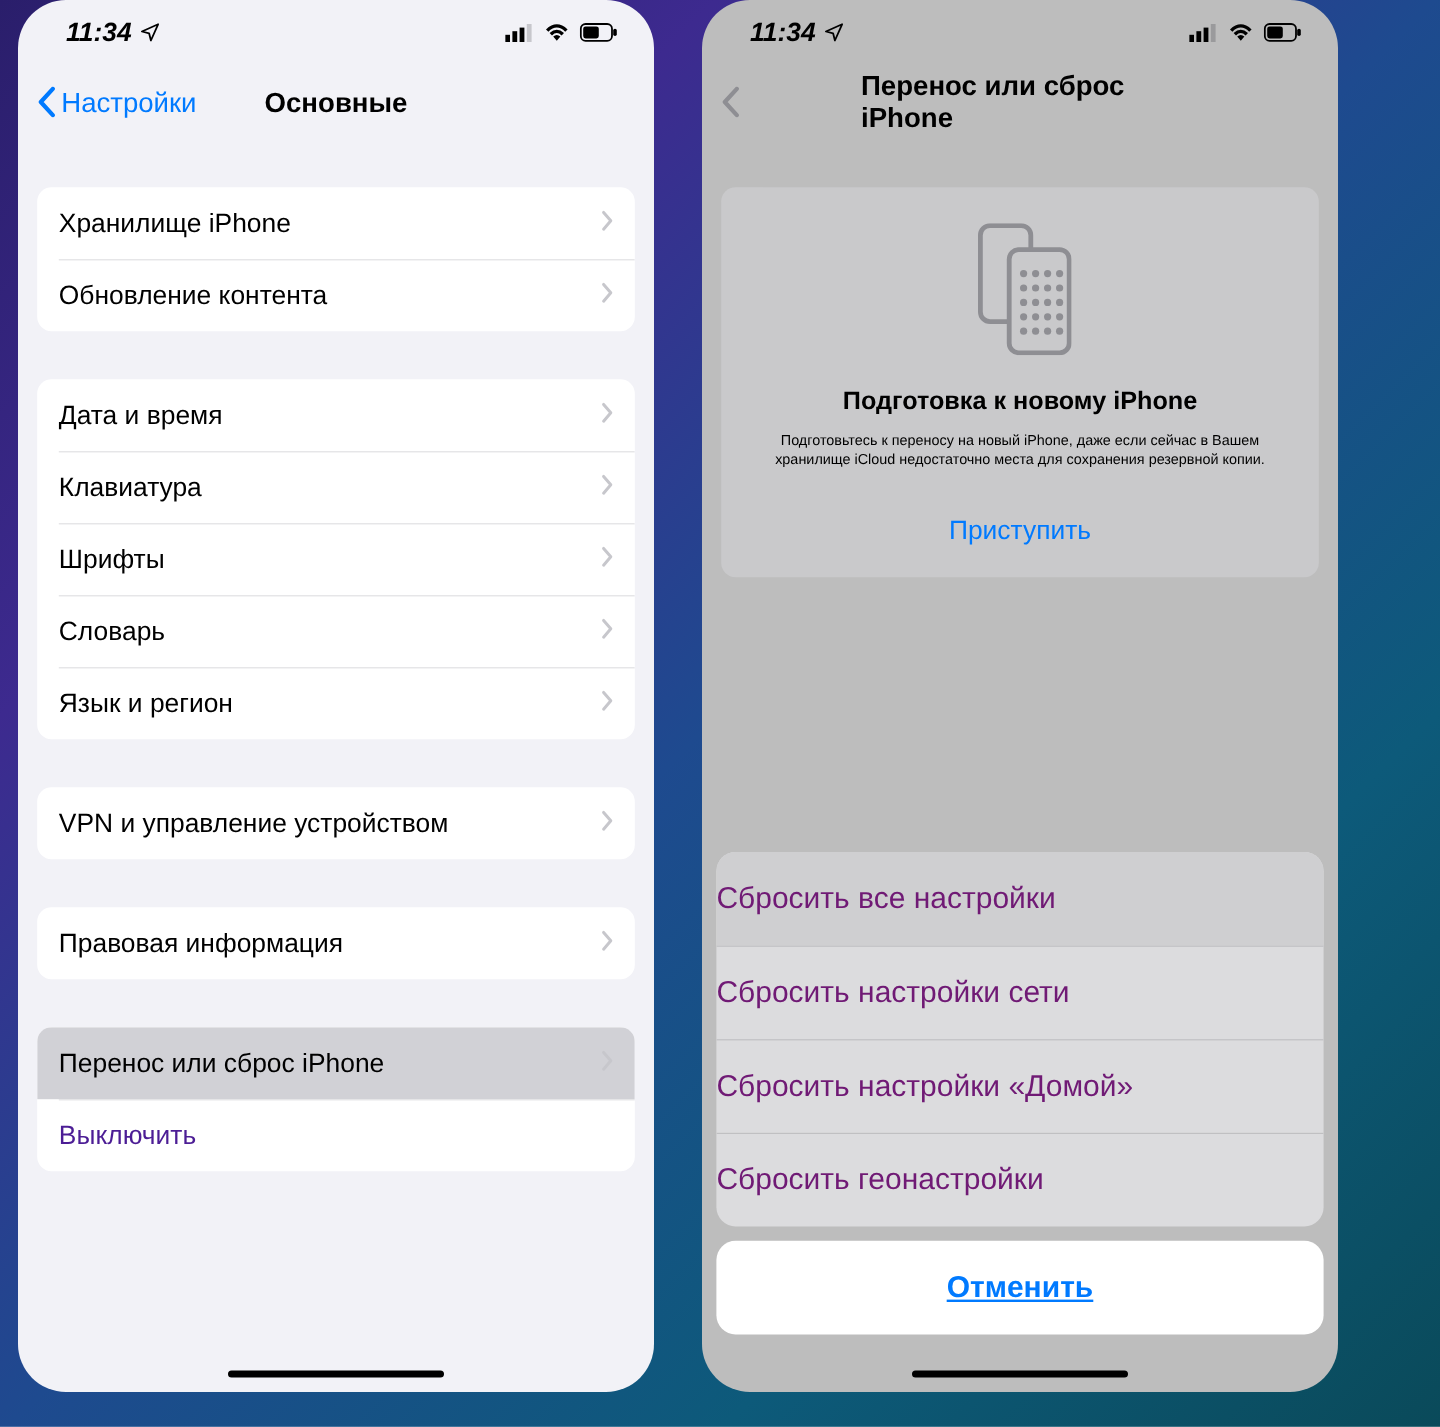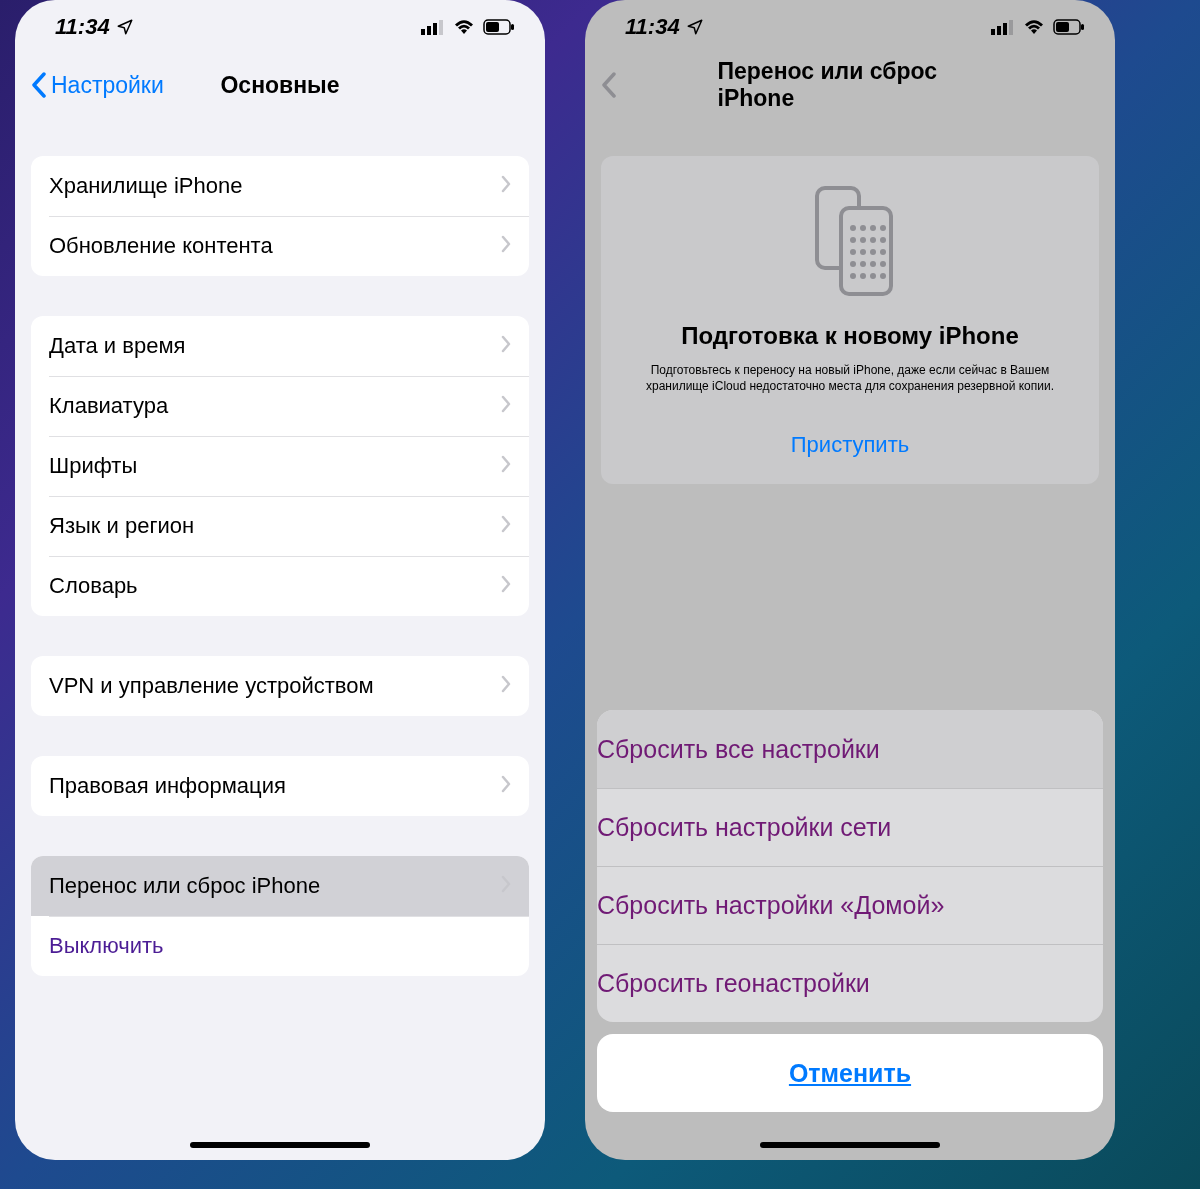--- a/index.html
+++ b/index.html
@@ -101,21 +101,21 @@
 
   
   .prepare-card {
     background: #c9c9cb;
     margin: 40px 16px 40px 16px;
     border-radius: 12px;
     padding: 30px 24px 26px 24px;
     text-align: center;
   }
   .prepare-icon { margin: 0 auto 22px auto; width: 86px; }
-  .prepare-title { font-size: 24px; font-weight: 600; color: #000; margin-bottom: 12px; }
+  .prepare-title { font-size: 21px; font-weight: 600; color: #000; margin-bottom: 12px; }
   .prepare-desc { font-size: 12px; color: #000000; line-height: 1.35; padding: 0 4px; }
   .prepare-action { margin-top: 38px; color: #007aff; font-size: 22px; }
 
   
   .action-sheet {
     position: absolute;
     bottom: 48px;
     left: 12px;
     right: 12px;
   }
@@ -245,27 +245,27 @@
               <path d="M2 2 L8 9 L2 16" fill="none" stroke="#c7c7cc" stroke-width="2.5" stroke-linecap="round" stroke-linejoin="round"></path>
             </svg></span>
       </div>
       <div class="row">
         <span>Шрифты</span>
         <span class="chevron"><svg width="10" height="18" viewBox="0 0 10 18">
               <path d="M2 2 L8 9 L2 16" fill="none" stroke="#c7c7cc" stroke-width="2.5" stroke-linecap="round" stroke-linejoin="round"></path>
             </svg></span>
       </div>
       <div class="row">
+        <span>Словарь</span>
+        <span class="chevron"><svg width="10" height="18" viewBox="0 0 10 18">
+              <path d="M2 2 L8 9 L2 16" fill="none" stroke="#c7c7cc" stroke-width="2.5" stroke-linecap="round" stroke-linejoin="round"></path>
+            </svg></span>
+      </div>
+      <div class="row">
         <span>Язык и регион</span>
-        <span class="chevron"><svg width="10" height="18" viewBox="0 0 10 18">
-              <path d="M2 2 L8 9 L2 16" fill="none" stroke="#c7c7cc" stroke-width="2.5" stroke-linecap="round" stroke-linejoin="round"></path>
-            </svg></span>
-      </div>
-      <div class="row">
-        <span>Словарь</span>
         <span class="chevron"><svg width="10" height="18" viewBox="0 0 10 18">
               <path d="M2 2 L8 9 L2 16" fill="none" stroke="#c7c7cc" stroke-width="2.5" stroke-linecap="round" stroke-linejoin="round"></path>
             </svg></span>
       </div>
     </div>
 
     <div class="group">
       <div class="row">
         <span>VPN и управление устройством</span>
         <span class="chevron"><svg width="10" height="18" viewBox="0 0 10 18">

